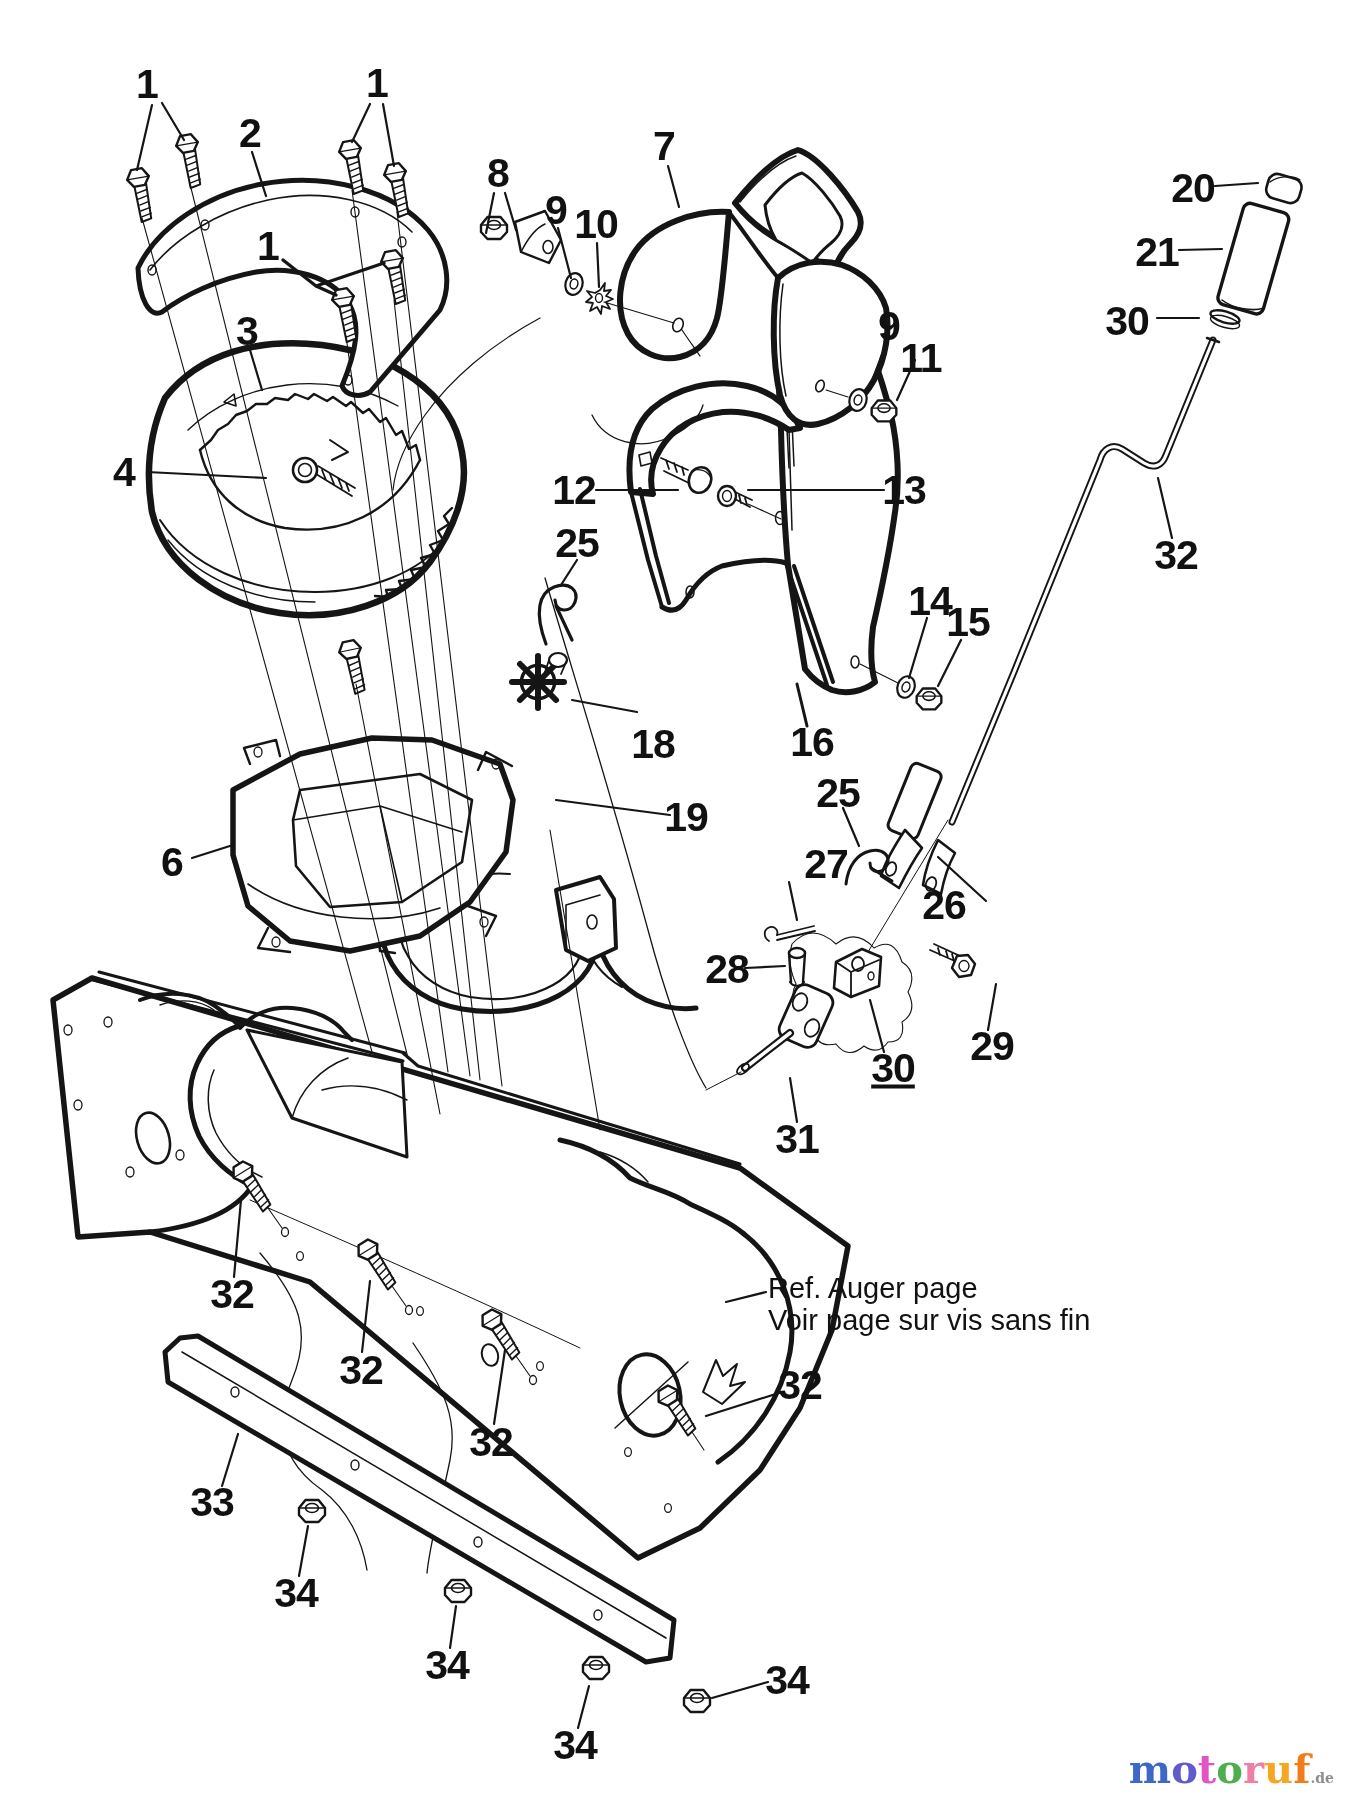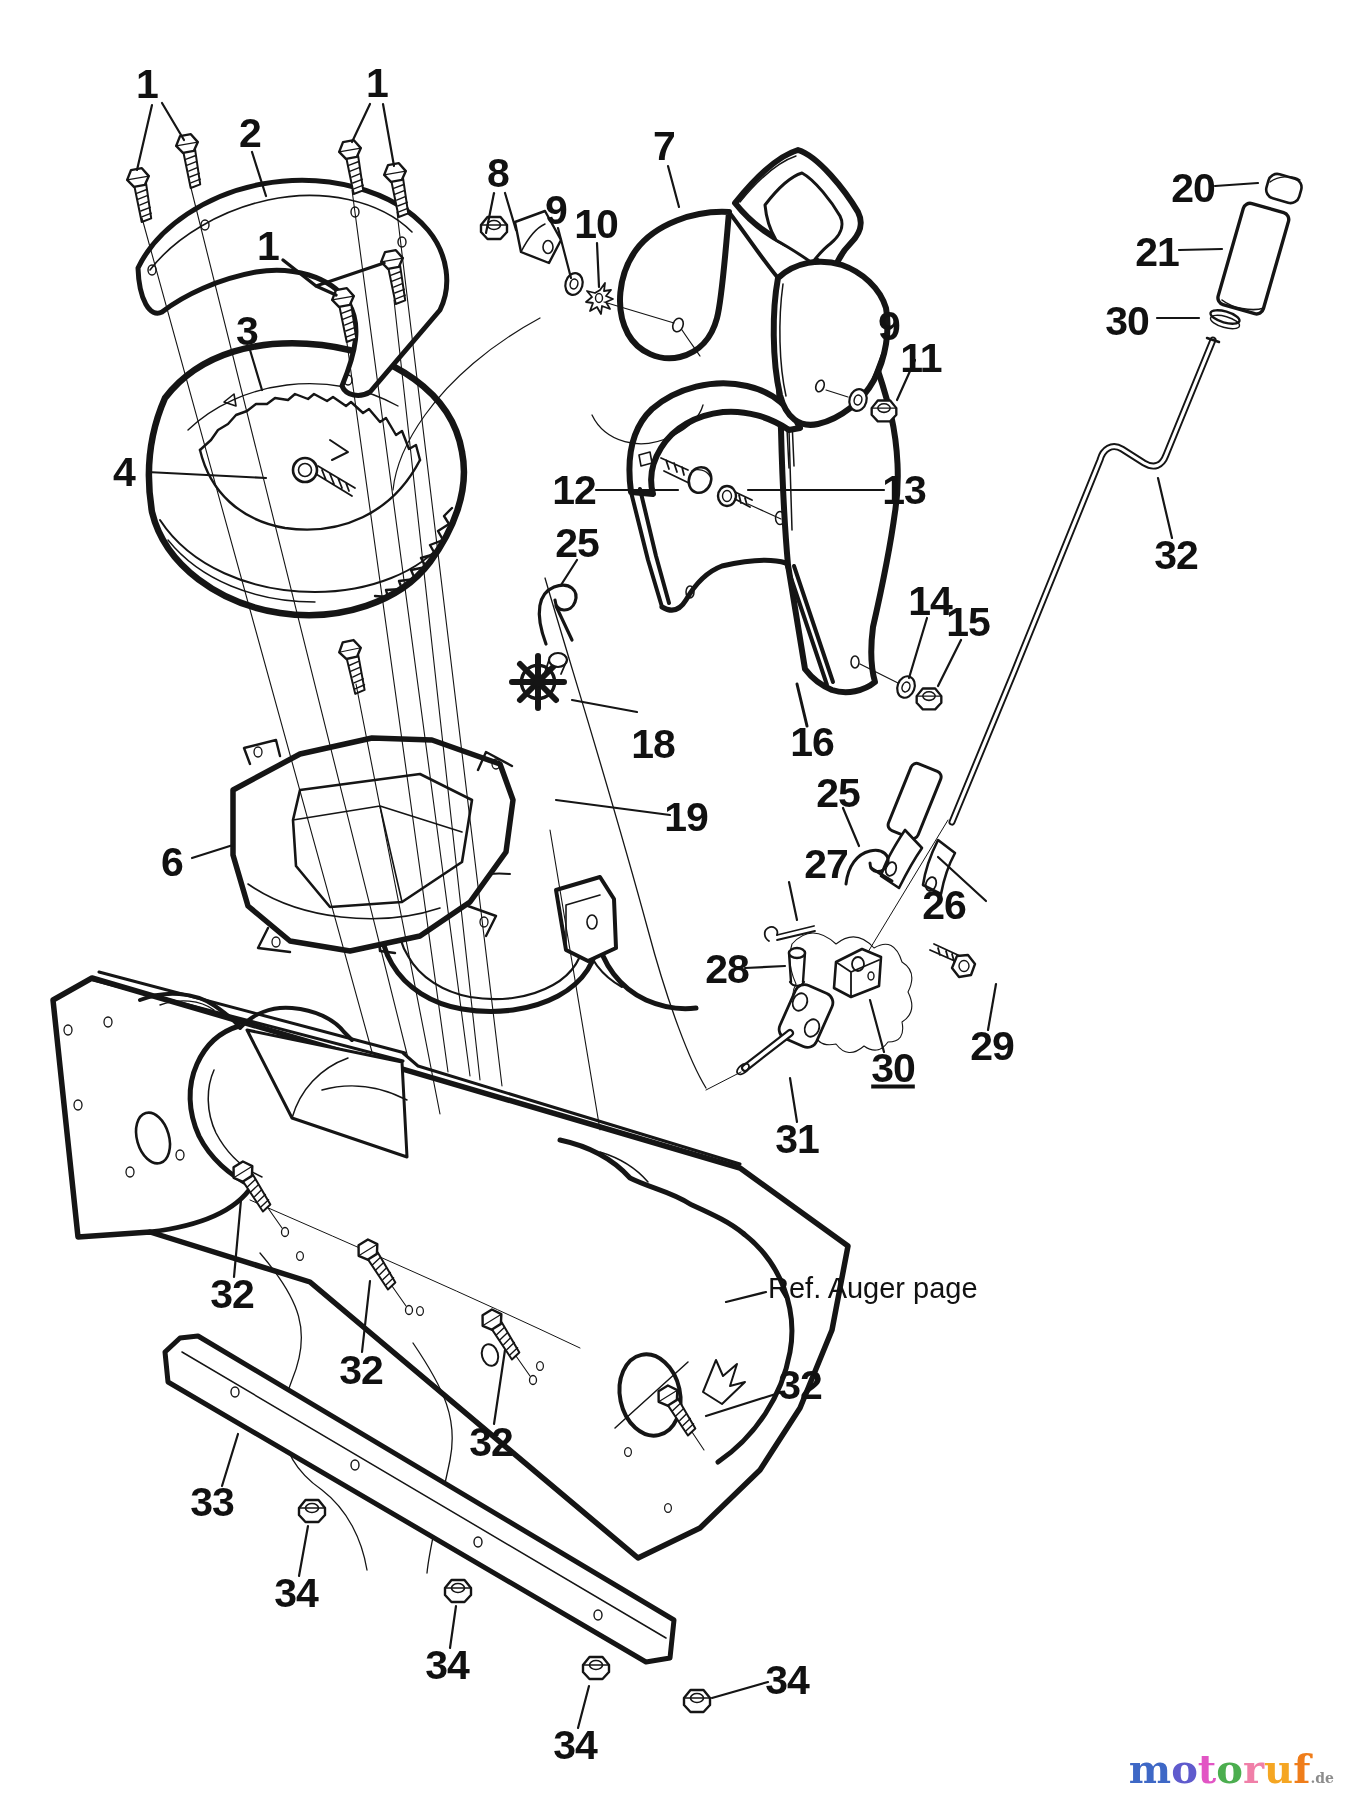--- a/index.html
+++ b/index.html
@@ -413,16 +413,17 @@
       <div class="callout" style="left: 800px; top: 1385px;">32</div>
       <div class="callout" style="left: 212px; top: 1502px;">33</div>
       <div class="callout" style="left: 296px; top: 1593px;">34</div>
       <div class="callout" style="left: 447px; top: 1665px;">34</div>
       <div class="callout" style="left: 575px; top: 1745px;">34</div>
       <div class="callout" style="left: 787px; top: 1680px;">34</div>
     </div>
 
   <div class="note">
     <div>Ref. Auger page</div>
+    <div>Voir page sur vis sans fin</div>
   </div>
 
   <div class="watermark" id="watermark"><span style="color: rgb(62, 104, 198);">m</span><span style="color: rgb(95, 91, 205);">o</span><span style="color: rgb(226, 85, 196);">t</span><span style="color: rgb(76, 174, 79);">o</span><span style="color: rgb(240, 127, 168);">r</span><span style="color: rgb(245, 166, 35);">u</span><span style="color: rgb(239, 125, 26);">f</span><span class="suffix" style="color: rgb(140, 140, 140);">.de</span></div>
 </div>
 
 </body></html>

